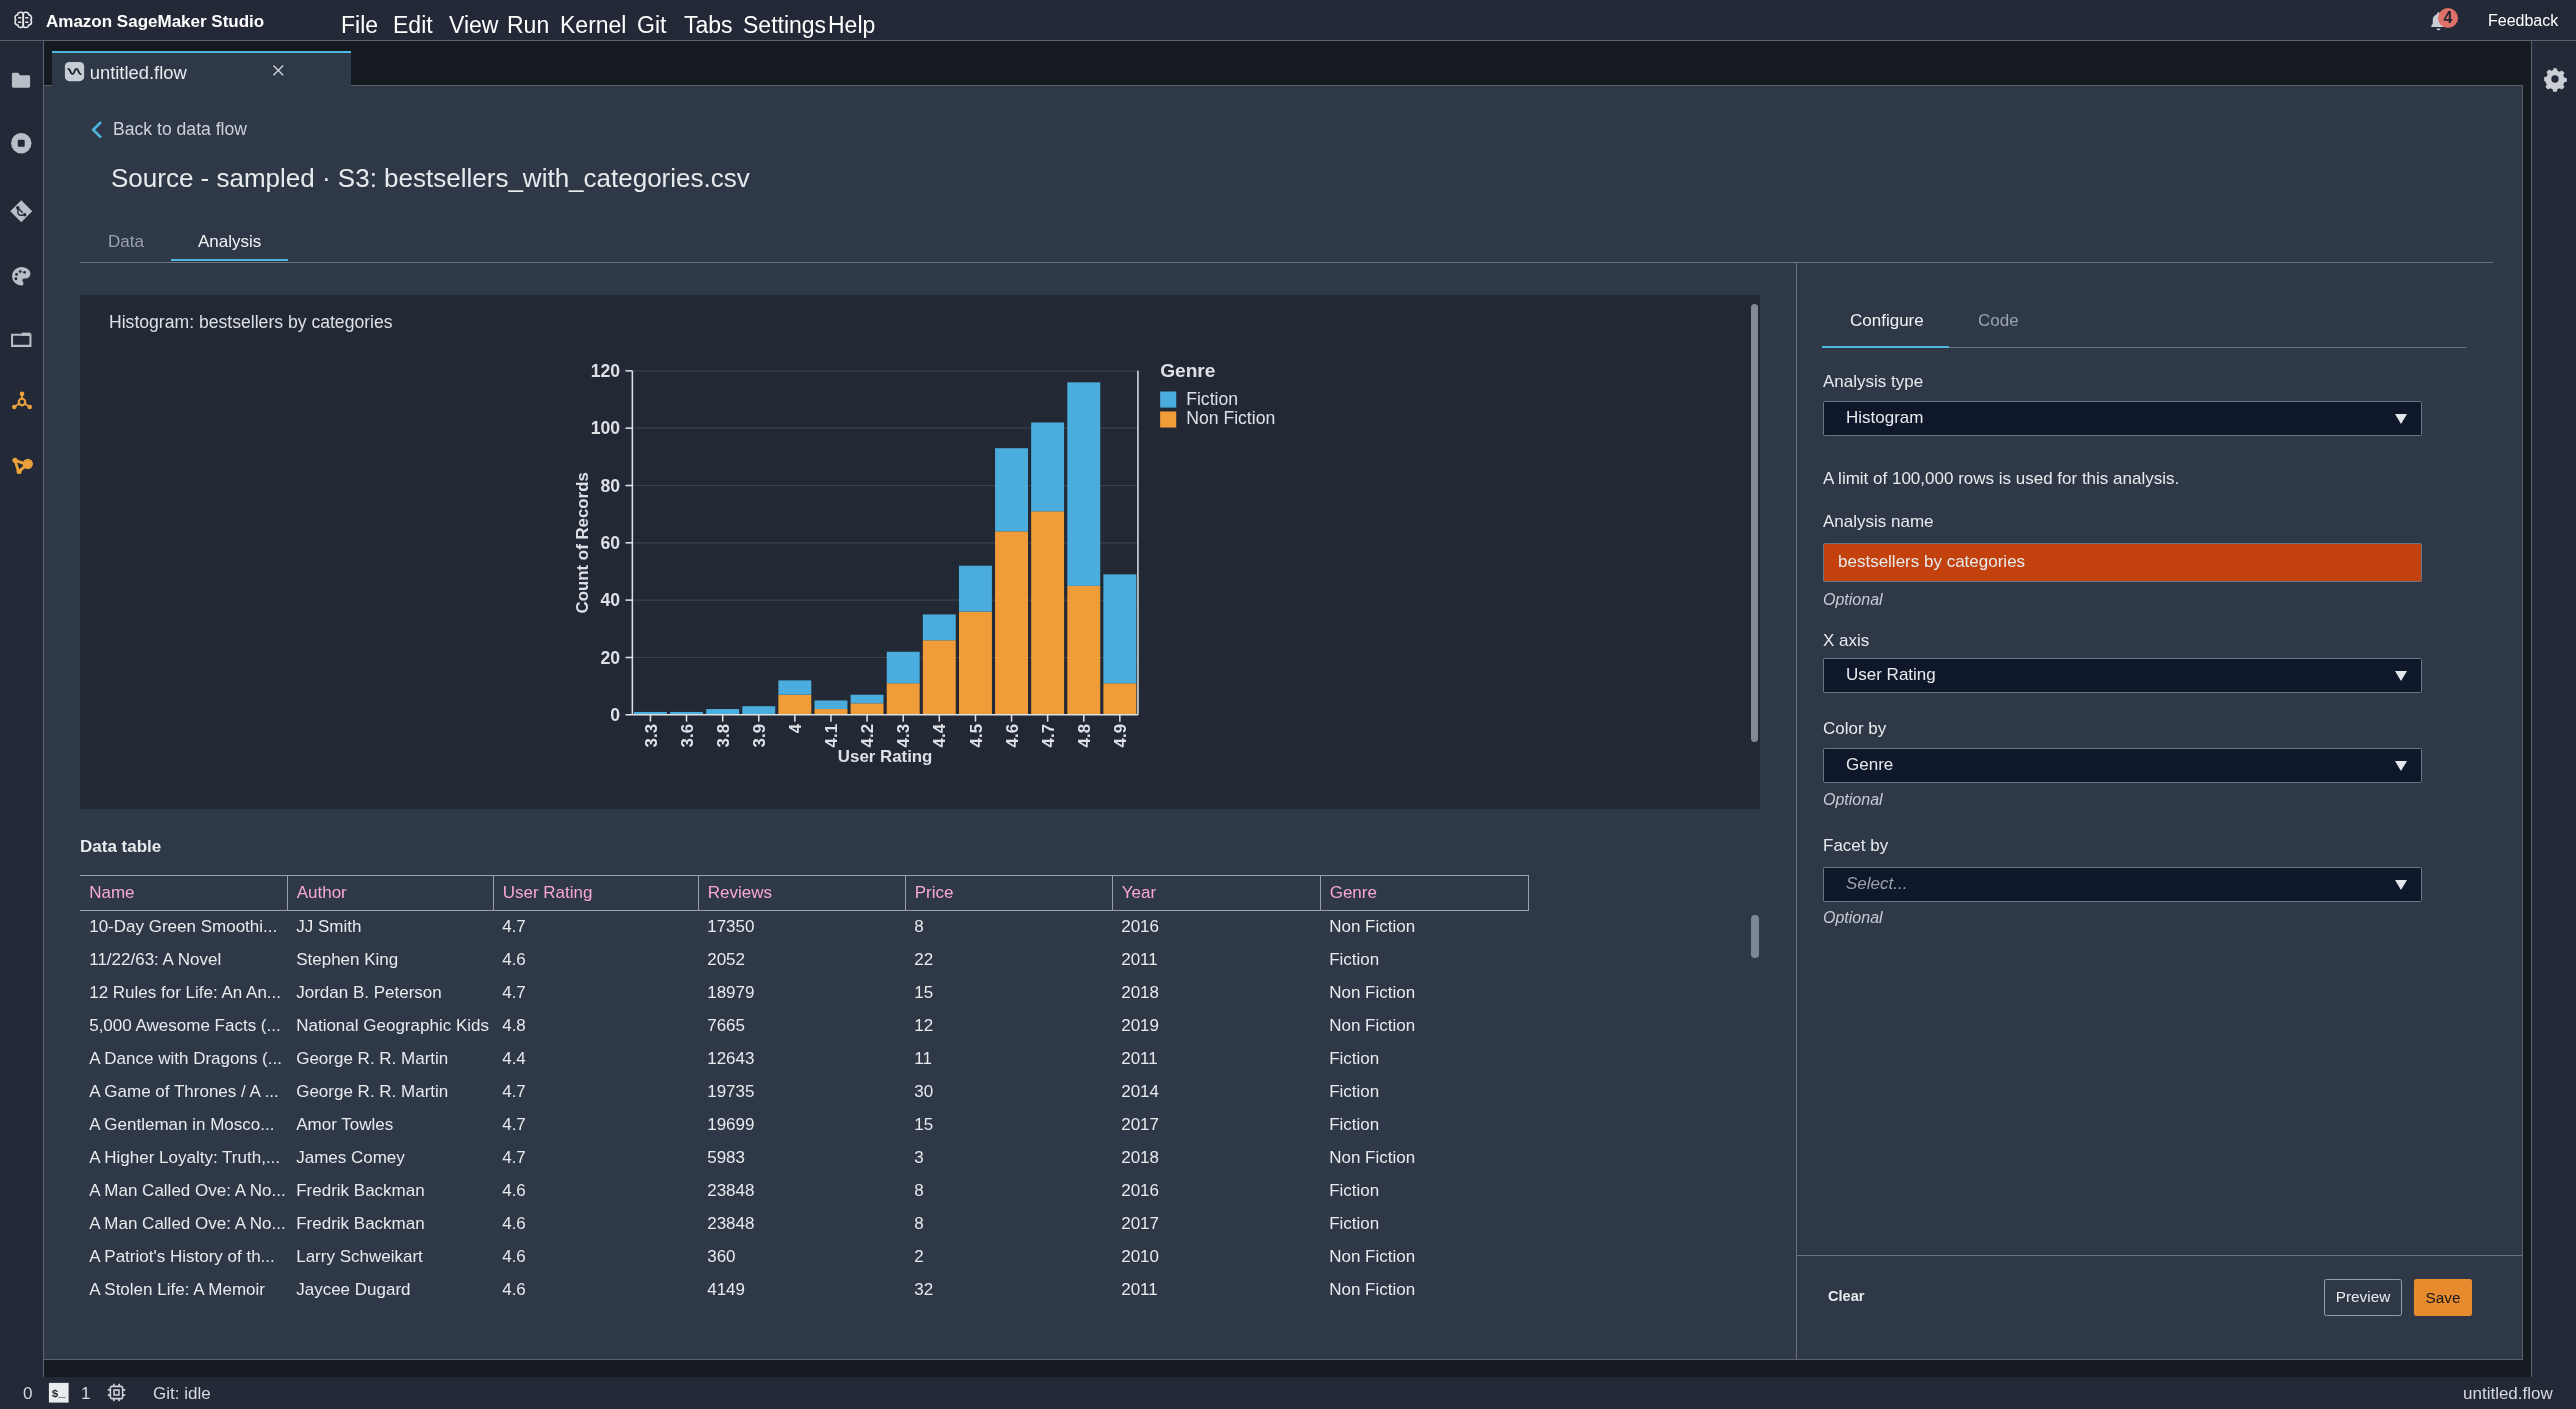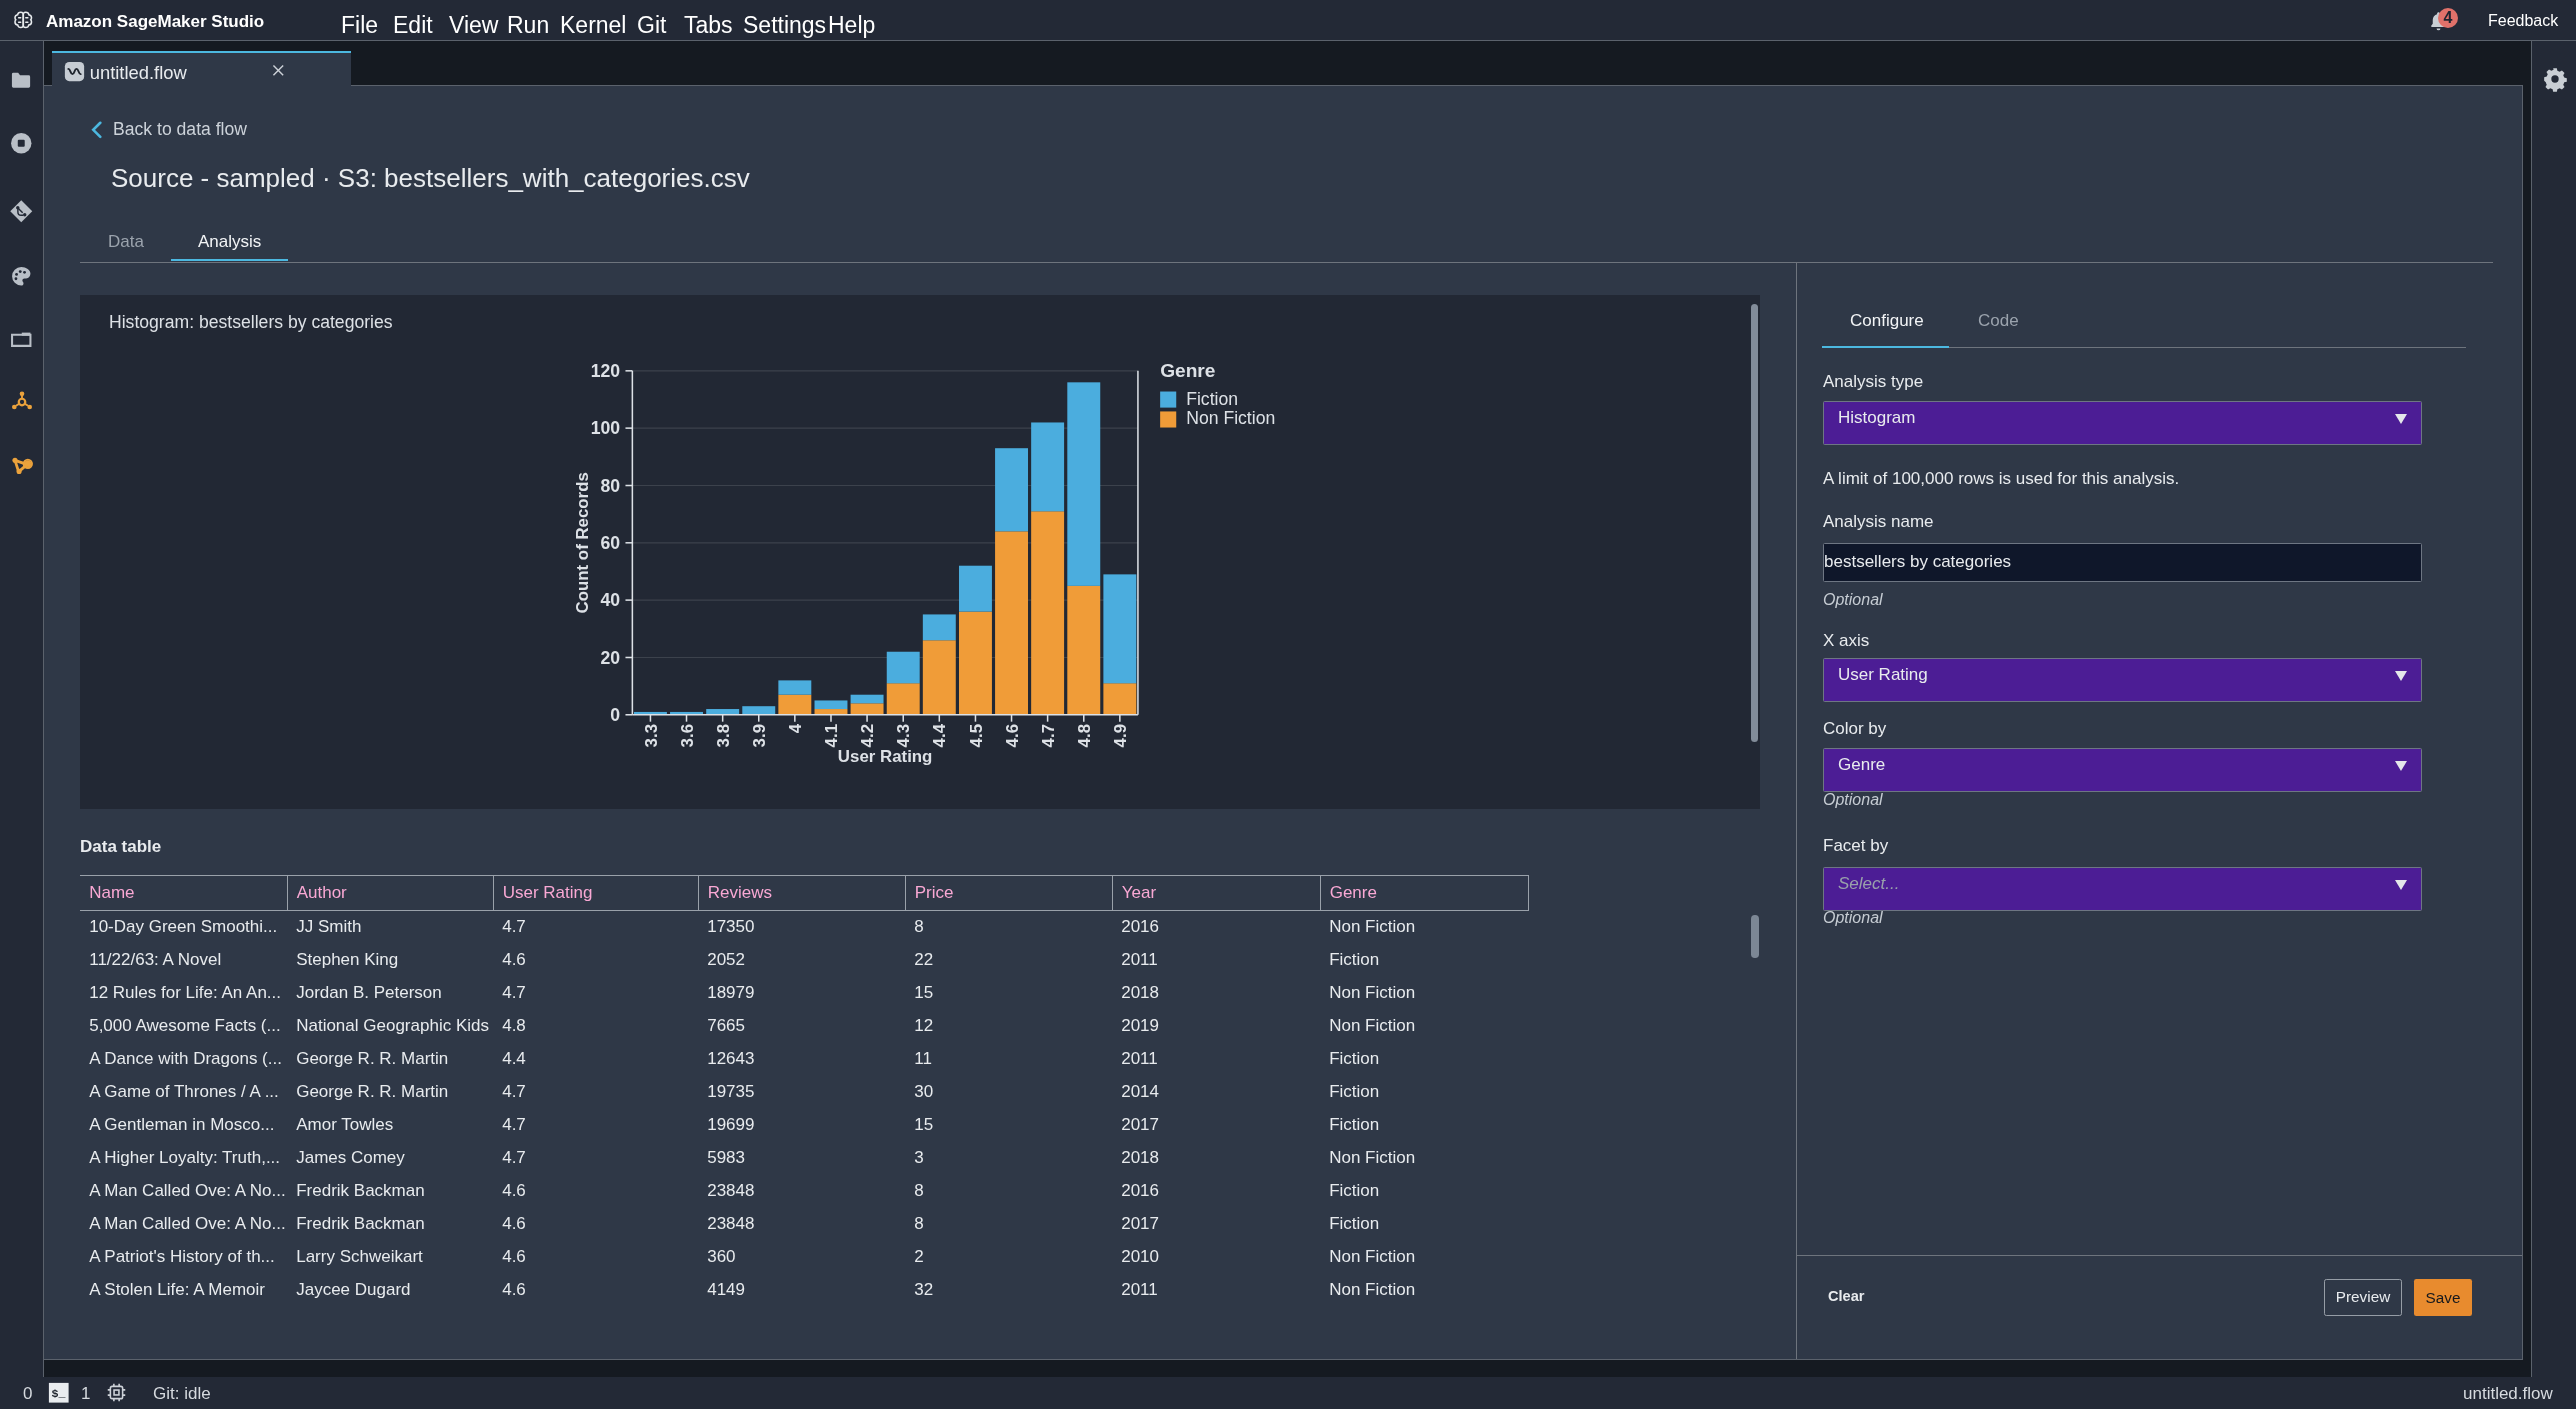--- a/index.html
+++ b/index.html
@@ -12,21 +12,21 @@
 #content{position:absolute;left:0px;top:44px;width:2479px;height:1275px;background:#2f3847;border-top:0.8px solid #5b626c;border-right:0.8px solid #5b626c;border-bottom:0.8px solid #5b626c;overflow:hidden}
 .menuitem{display:inline-block;color:#fff;font-size:23px}
 #chartpanel{position:absolute;left:36px;top:209px;width:1680px;height:514px;background:#222834}
 table{border-collapse:collapse;table-layout:fixed;width:1448px}
 th,td{font-weight:400;text-align:left;padding:0 0 0 9.2px;font-size:17px;color:#e8ebee;white-space:nowrap;overflow:hidden}
 thead th{border:1.2px solid #9aa1aa;height:35px;color:#f9a8d4;font-size:17px}
 thead th:first-child{border-left:none}
 thead th:last-child{border-right:1.2px solid #9aa1aa}
 tbody td{height:33px;border:none}
 .lbl{position:absolute;font-size:17px;color:#e8ebee}
-.sel{position:absolute;left:1779px;width:599px;height:44px;background:#4c1d95;border:1.5px solid #6e7683;border-radius:1.5px;color:#e8ebee;font-size:17px;line-height:32px;padding-left:14px}
+.sel{position:absolute;left:1779px;width:599px;height:35px;background:#0f172a;border:1.5px solid #6e7683;border-radius:1.5px;color:#e8ebee;font-size:17px;line-height:32px;padding-left:22px}
 .sel:after{content:"";position:absolute;right:14px;top:12.3px;border-left:6.1px solid transparent;border-right:6.1px solid transparent;border-top:10px solid #e4e7ea}
 .opt{position:absolute;font-size:16px;font-style:italic;color:#c6ccd3}
 </style></head>
 <body>
 <div id="topbar">
   <div class="abs" style="left:10.7px;top:7.7px"><svg width="24.5" height="24.5" viewBox="0 0 24 24">
         <g fill="none" stroke="#e8ebee" stroke-width="1.5" stroke-linecap="round">
           <path d="M9.5 4.2c-1.6 0-2.8 1-3 2.4-1.5.3-2.6 1.5-2.6 3 0 .8.3 1.5.8 2-.5.6-.8 1.3-.8 2.1 0 1.6 1.2 2.8 2.7 3 .3 1.4 1.5 2.4 3 2.4.9 0 1.7-.4 2.3-1V5.3c-.6-.7-1.5-1.1-2.4-1.1z"></path>
           <path d="M14.5 4.2c1.6 0 2.8 1 3 2.4 1.5.3 2.6 1.5 2.6 3 0 .8-.3 1.5-.8 2 .5.6.8 1.3.8 2.1 0 1.6-1.2 2.8-2.7 3-.3 1.4-1.5 2.4-3 2.4-.9 0-1.7-.4-2.3-1V5.3c.6-.7 1.5-1.1 2.4-1.1z"></path>
           <path d="M7.5 9.5h2M14.5 9.5h2M7.5 14h2M14.5 14h2"></path>
@@ -295,21 +295,21 @@
     <div class="abs" style="left:1752px;top:176px;width:1.2px;height:1099px;background:#6e747d"></div>
 
     <div class="abs" style="left:1806px;top:225px;font-size:17px;color:#f2f4f6">Configure</div>
     <div class="abs" style="left:1934px;top:225px;font-size:17px;color:#9ba3ad">Code</div>
     <div class="abs" style="left:1778px;top:260px;width:127px;height:2.3px;background:#4cb8e0"></div>
     <div class="abs" style="left:1905px;top:261px;width:517px;height:1.2px;background:#6e747d"></div>
     <div class="lbl" style="left:1779px;top:286px">Analysis type</div>
     <div class="sel" style="top:315px">Histogram</div>
     <div class="lbl" style="left:1779px;top:383px">A limit of 100,000 rows is used for this analysis.</div>
     <div class="lbl" style="left:1779px;top:426px">Analysis name</div>
-    <div class="abs" style="left:1779px;top:457px;width:599px;height:39px;background:#0f172a;border:1.5px solid #6e7683;border-radius:1.5px;color:#e8ebee;font-size:17px;line-height:36px;padding-left:0">bestsellers by categories</div>
+    <div class="abs" style="left:1779px;top:457px;width:599px;height:39px;background:#c2410c;border:1.5px solid #6e7683;border-radius:1.5px;color:#e8ebee;font-size:17px;line-height:36px;padding-left:14px">bestsellers by categories</div>
     <div class="opt" style="left:1779px;top:505px">Optional</div>
     <div class="lbl" style="left:1779px;top:545px">X axis</div>
     <div class="sel" style="top:572px">User Rating</div>
     <div class="lbl" style="left:1779px;top:633px">Color by</div>
     <div class="sel" style="top:662px">Genre</div>
     <div class="opt" style="left:1779px;top:705px">Optional</div>
     <div class="lbl" style="left:1779px;top:750px">Facet by</div>
     <div class="sel" style="top:781px;font-style:italic;color:#99a1ab">Select...</div>
     <div class="opt" style="left:1779px;top:823px">Optional</div>
 

